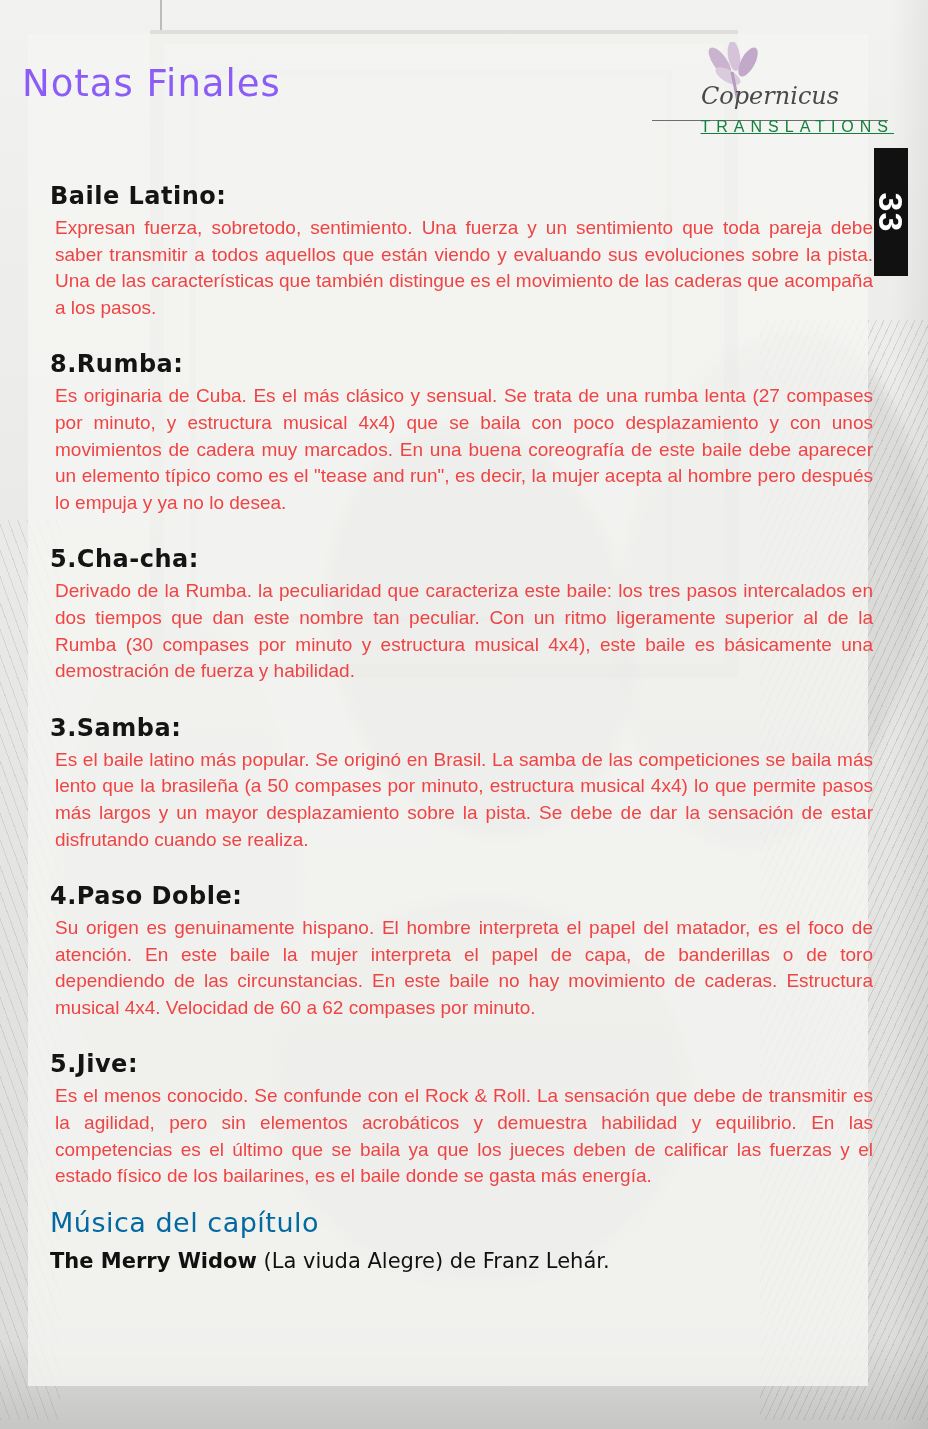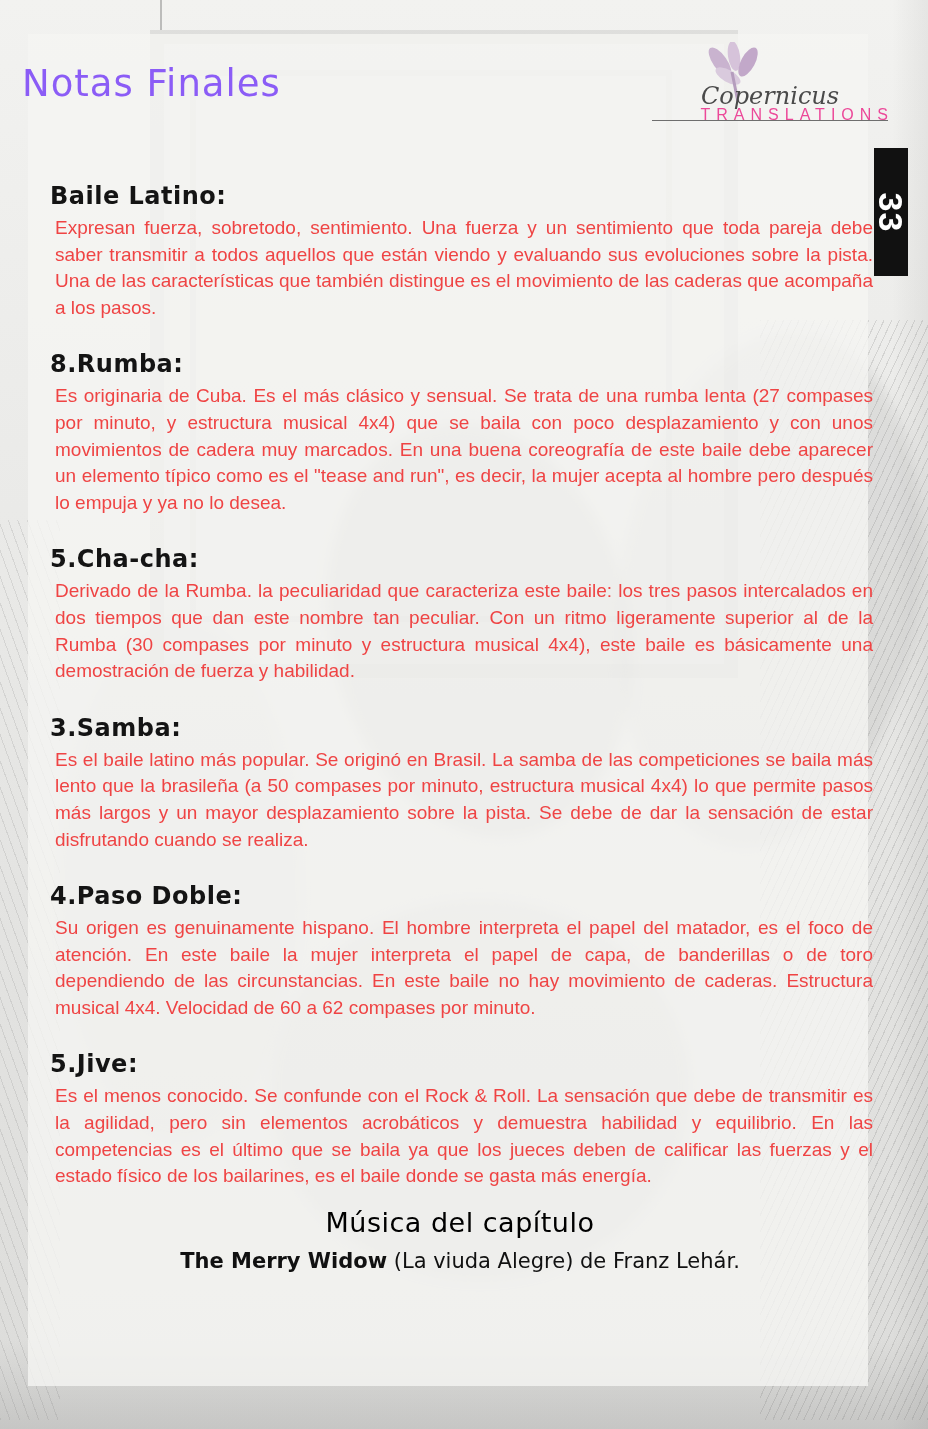--- a/index.html
+++ b/index.html
@@ -151,29 +151,30 @@
     width: 260px;
     font-family: "DejaVu Serif", serif;
     font-style: italic;
     font-size: 24px;
     color: #4a4a4a;
     letter-spacing: 0px;
   }
   .logo-sub {
     position: absolute;
     left: 0;
-    top: 60px;
+    top: 72px;
     width: 260px;
     font-family: "Liberation Sans", sans-serif;
     font-size: 16px;
     letter-spacing: 6px;
-    color: #ec4899;
+    color: #15803d;
     text-align: right;
     padding-right: 6px;
     box-sizing: border-box;
+    text-decoration: underline;
   }
   .logo-rule {
     position: absolute;
     left: 12px;
     top: 74px;
     width: 236px;
     height: 1px;
     background: #6e6e6e;
   }
 
@@ -200,29 +201,27 @@
     color: #ef4444;
     margin: 5px;
     text-align: justify;
     text-justify: inter-word;
     width: 818px;
   }
   .sec-gap { height: 12px; }
 
   .music-title {
     margin-top: 16px;
-    text-align: center;
     font-family: "DejaVu Sans", sans-serif;
     font-size: 27px;
-    color: #000000;
+    color: #0369a1;
     letter-spacing: 0.5px;
   }
   .music-lines {
     margin-top: 8px;
-    text-align: center;
     font-family: "DejaVu Sans", sans-serif;
     font-size: 21px;
     color: #111111;
     line-height: 1.45;
   }
   .music-lines b { font-weight: bold; }
 </style>
 </head>
 <body>
 

